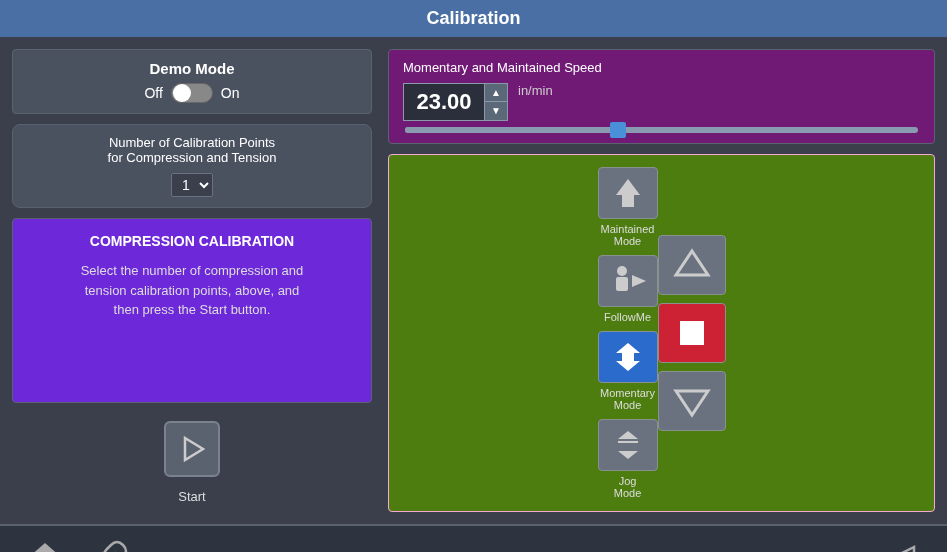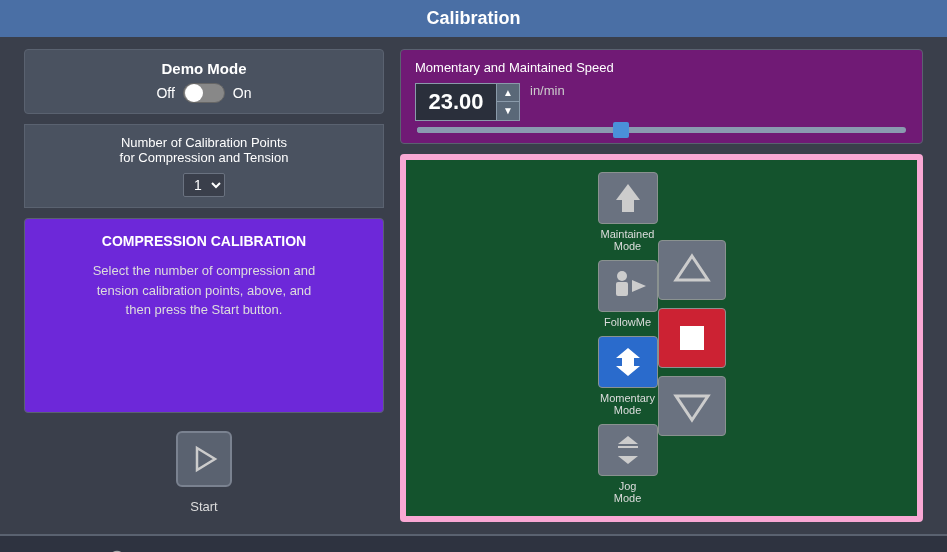--- a/index.html
+++ b/index.html
@@ -21,21 +21,21 @@
       padding: 8px 0;
       font-size: 18px;
       font-weight: bold;
       flex-shrink: 0;
     }
 
     
     .main-content {
       display: flex;
       flex: 1;
-      padding: 12px 24px;
+      padding: 12px 12px;
       gap: 16px;
     }
 
     
     .left-panel {
       display: flex;
       flex-direction: column;
       gap: 10px;
       width: 360px;
       flex-shrink: 0;
@@ -81,21 +81,21 @@
       border-radius: 50%;
       position: absolute;
       top: 0px;
       left: 1px;
       transition: left 0.2s;
     }
 
     .calibration-points-box {
       background: #4a5260;
       border: 1px solid #5a6270;
-      border-radius: 0;
+      border-radius: 8px;
       padding: 10px 16px;
       text-align: center;
       color: white;
     }
 
     .calibration-points-box .label {
       font-size: 13px;
       margin-bottom: 8px;
     }
 
@@ -267,22 +267,22 @@
       left: 40%;
       width: 16px;
       height: 16px;
       background: #4a90d9;
       border-radius: 2px;
       cursor: pointer;
     }
 
     
     .mode-controls-box {
-      background: #14532d;
-      border: 6px solid #f9a8d4;
+      background: #4d7c0f;
+      border: 1px solid #f9a8d4;
       border-radius: 4px;
       padding: 12px 14px;
       display: flex;
       gap: 0;
       flex: 1;
       align-items: center;
       justify-content: center;
     }
 
     .mode-buttons-col {

